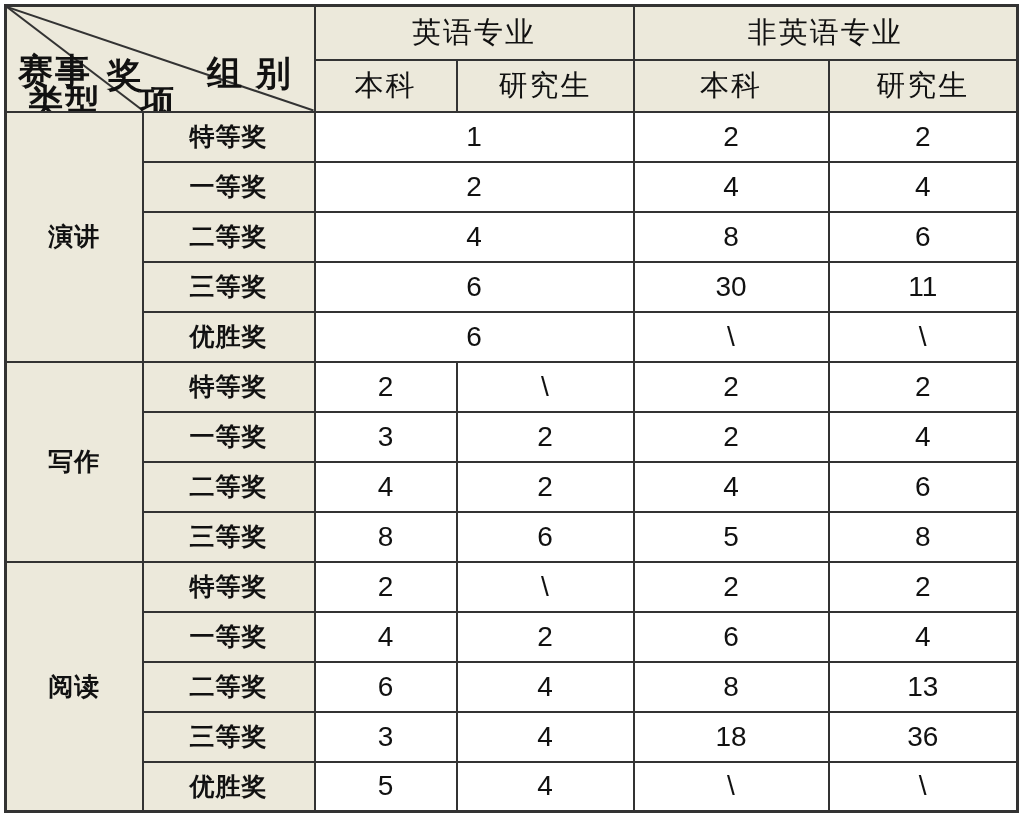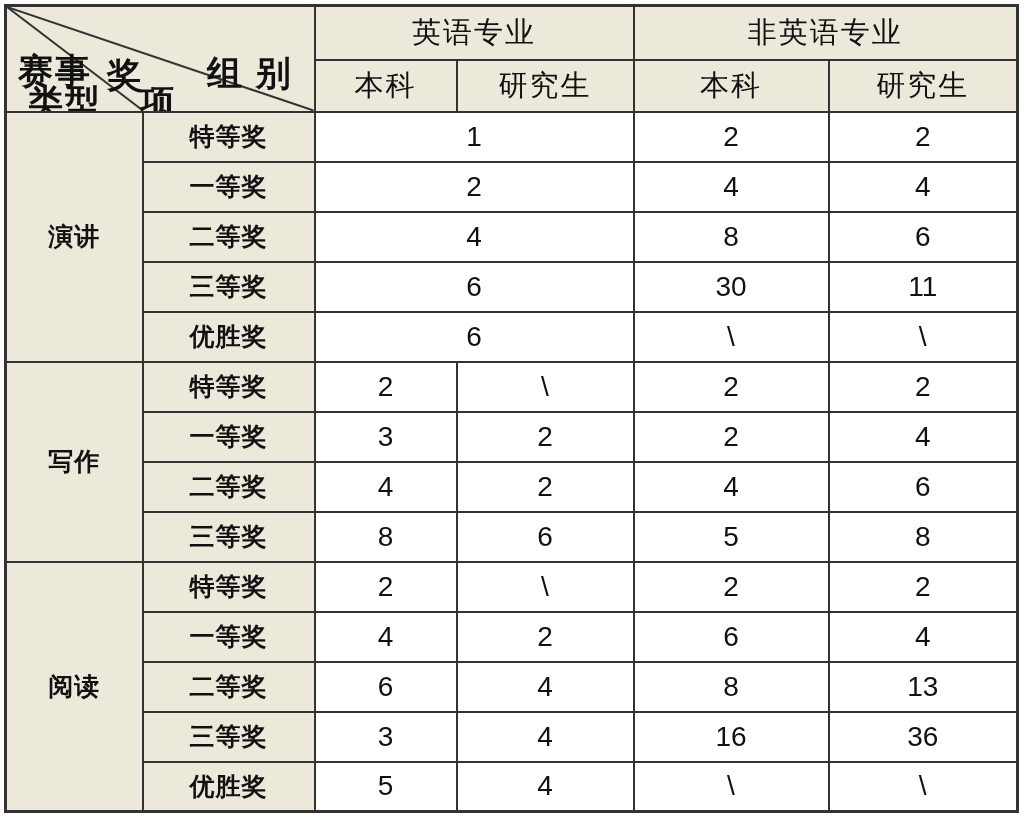--- a/index.html
+++ b/index.html
@@ -170,21 +170,21 @@
       <td class="lbl">二等奖</td>
       <td class="num">6</td>
       <td class="num">4</td>
       <td class="num">8</td>
       <td class="num">13</td>
     </tr>
     <tr class="dr">
       <td class="lbl">三等奖</td>
       <td class="num">3</td>
       <td class="num">4</td>
-      <td class="num">16</td>
+      <td class="num">18</td>
       <td class="num">36</td>
     </tr>
     <tr class="dr">
       <td class="lbl">优胜奖</td>
       <td class="num">5</td>
       <td class="num">4</td>
       <td class="num">\</td>
       <td class="num">\</td>
     </tr>
   </tbody>

